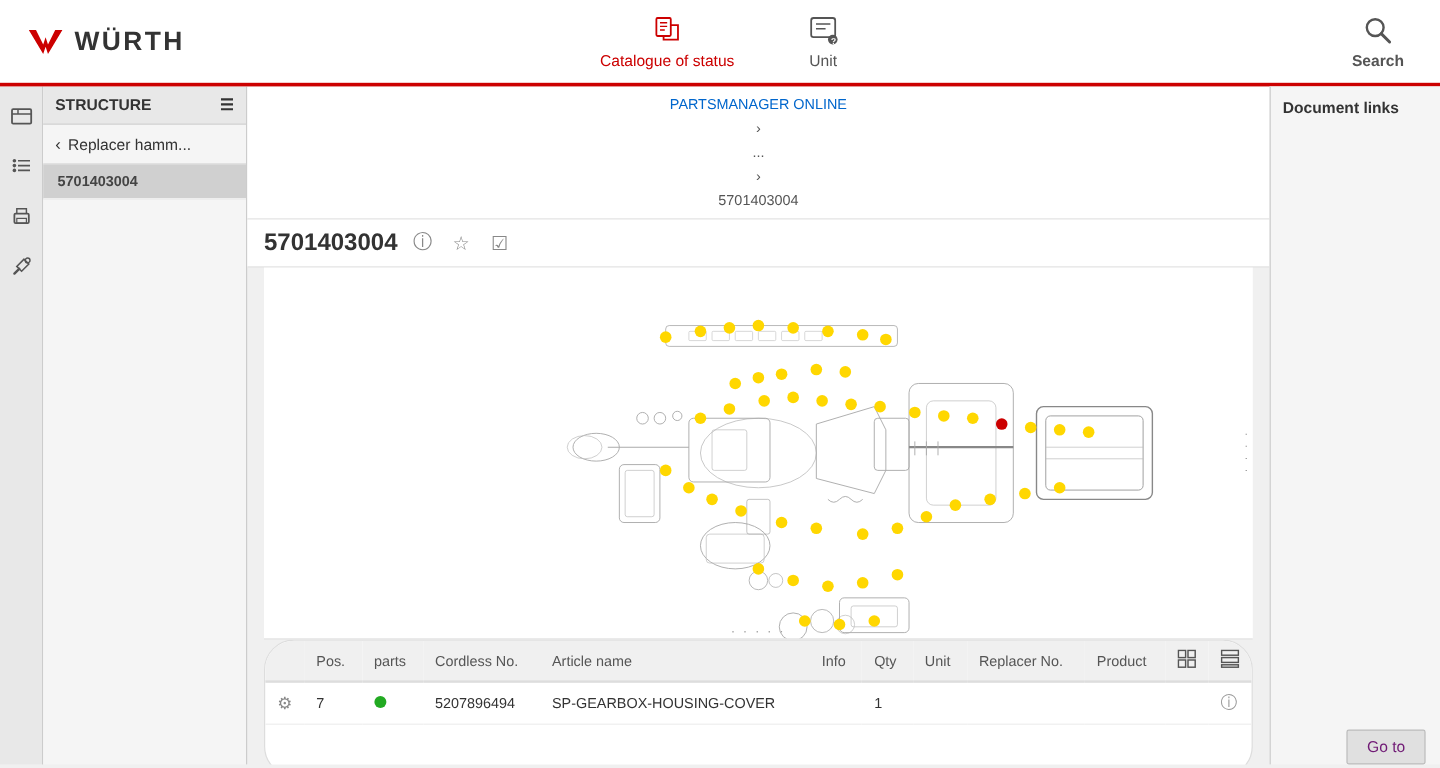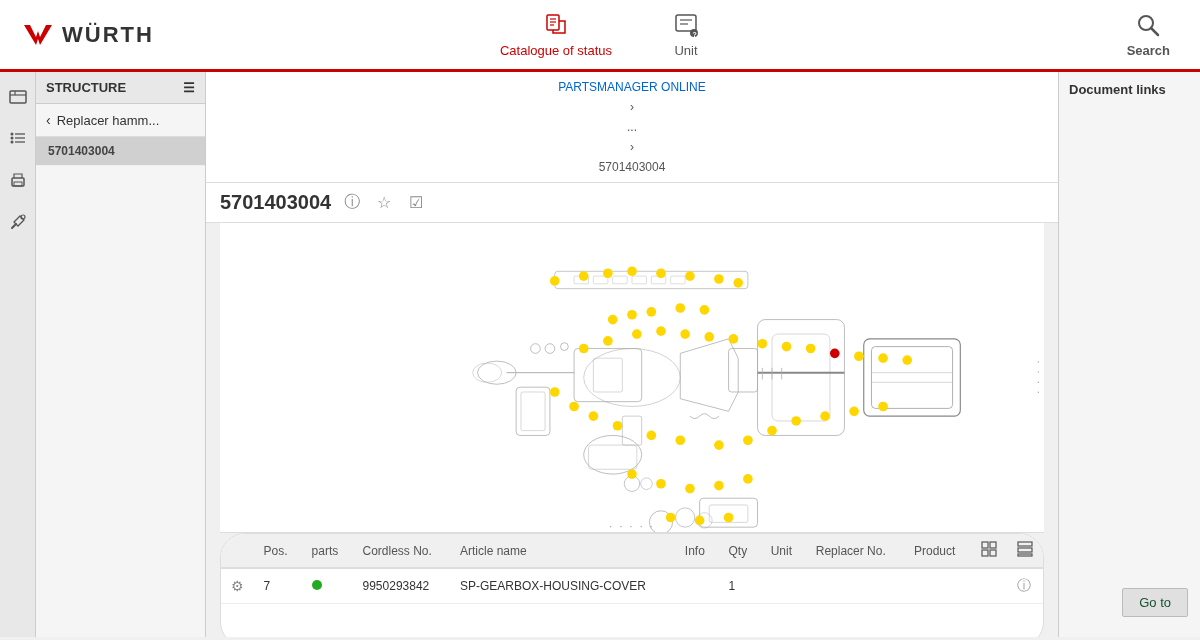--- a/index.html
+++ b/index.html
@@ -288,28 +288,28 @@
       padding: 10px;
     }
     .right-panel-title {
       font-size: 13px;
       font-weight: bold;
       color: #333;
       margin-bottom: 8px;
     }
     .go-to-btn {
       position: absolute;
-      bottom: 20px;
+      bottom: 0;
       right: 12px;
       background: #e0e0e0;
       border: 1px solid #bbb;
       padding: 6px 16px;
       font-size: 13px;
       cursor: pointer;
-      color: #14532d;
+      color: #701a75;
       border-radius: 2px;
     }
     .gear-cell {
       color: #888;
       font-size: 14px;
     }
     .info-icon-cell {
       color: #999;
       font-size: 14px;
       cursor: pointer;
@@ -580,21 +580,21 @@
                 <rect x="1" y="13" width="14" height="2" stroke="#555" stroke-width="1.2" fill="none"></rect>
               </svg>
             </th>
           </tr>
         </thead>
         <tbody>
           <tr>
             <td class="gear-cell">⚙</td>
             <td>7</td>
             <td><span class="status-dot"></span></td>
-            <td>9950293842</td>
+            <td>5207896494</td>
             <td>SP-GEARBOX-HOUSING-COVER</td>
             <td></td>
             <td>1</td>
             <td></td>
             <td></td>
             <td></td>
             <td></td>
             <td class="info-icon-cell">ⓘ</td>
           </tr>
         </tbody>

